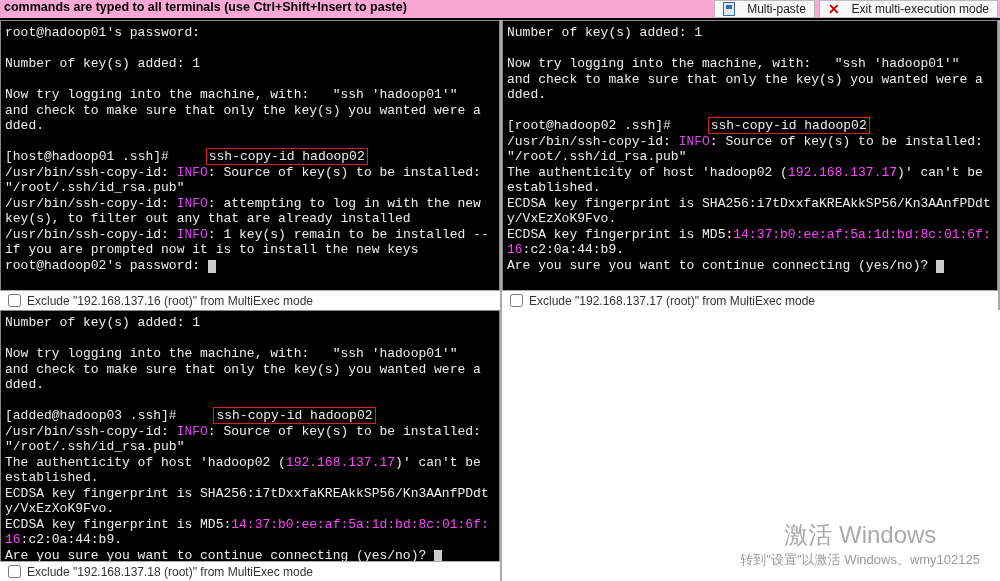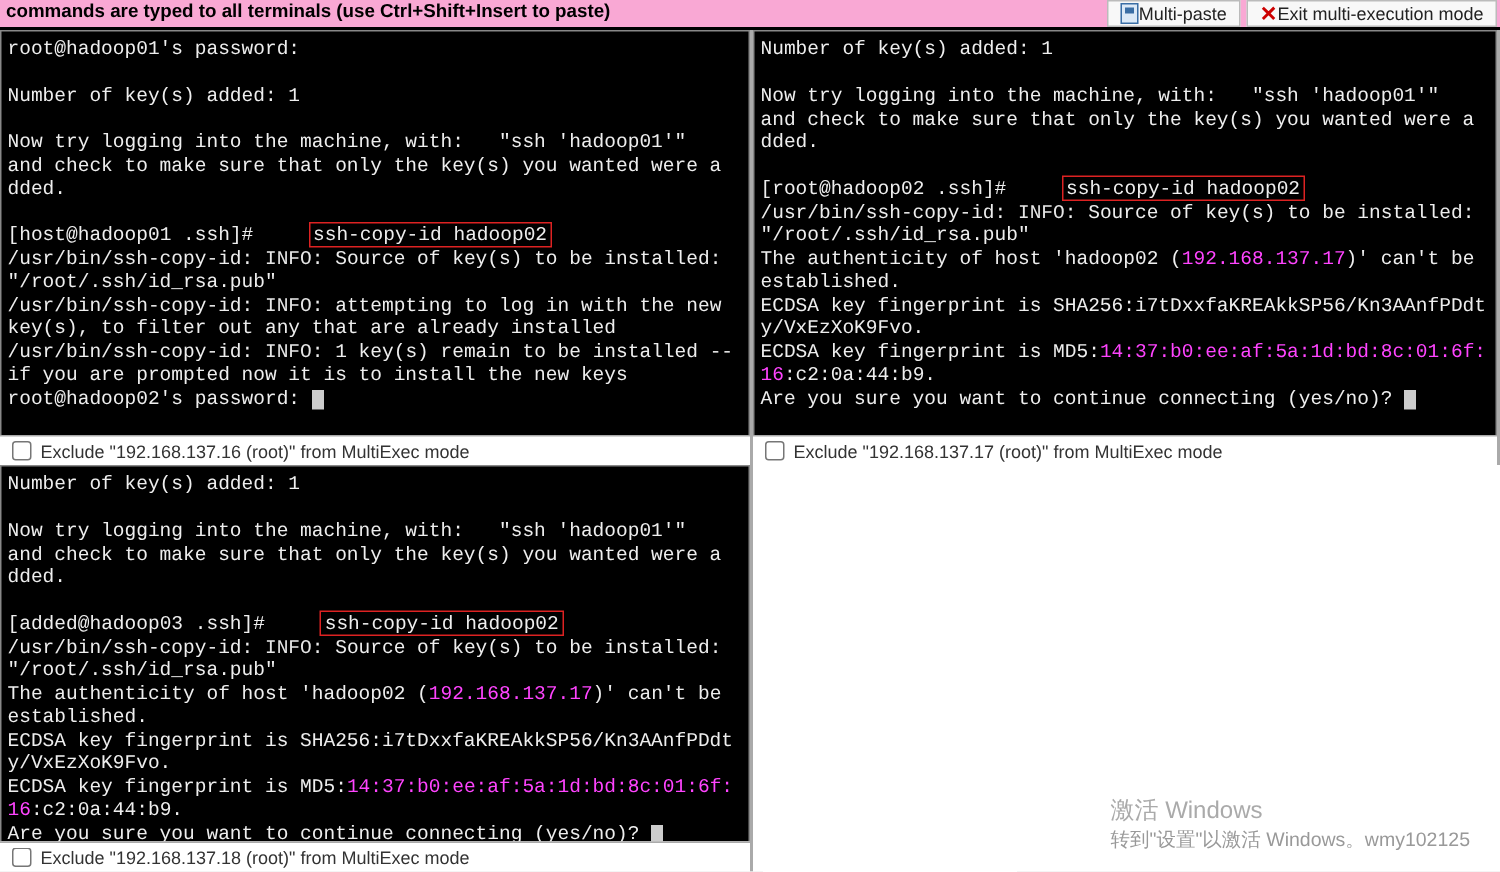--- a/index.html
+++ b/index.html
@@ -23,21 +23,21 @@
   .instruction {
     font-size: 12.5px;
     font-weight: bold;
     color: #000;
     padding-left: 2px;
   }
   .top-buttons { display: flex; gap: 4px; }
   .top-btn {
     display: inline-flex;
     align-items: center;
-    gap: 0;
+    gap: 12px;
     font-size: 12px;
     background: #f8f8f8;
     border: 1px solid #bbb;
     padding: 1px 8px;
     cursor: pointer;
     color: #222;
   }
   .paste-ic { width:12px; height:14px; border:1px solid #3a6ea5; background:#dbe9f7; position:relative; }
   .paste-ic::after{content:"";position:absolute;top:2px;left:2px;width:6px;height:4px;background:#3a6ea5;}
   .x-ic { color:#c00; font-weight:bold; font-size:14px; line-height:12px; }
@@ -69,39 +69,39 @@
     height: 20px;
     background: #fff;
     border-top: 1px solid #aaa;
     padding-left: 8px;
   }
   .footer input[type=checkbox]{
     width:13px;height:13px;
   }
   .footer label { font-size: 12px; color:#333; }
   .w { color:#eee; }
-  .cyan { color:#e5e5e5; }
+  .cyan { color:#d946ef; }
   .mag { color:#ff44ff; }
   .cursor { display:inline-block; width:8px; height:13px; background:#ccc; vertical-align:text-bottom; }
   .redbox {
     border: 1.5px solid #dd2222;
     padding: 0 2px;
     display: inline;
     margin-left: 29px;
   }
   .empty-pane { background:#fff; }
   .watermark {
     position:absolute;
     right:20px;
     bottom:12px;
     font-size:13px;
     color:#999;
     text-align:left;
   }
-  .watermark .big{font-size:16px;color:#aaa;}
+  .watermark .big{font-size:24px;color:#aaa;margin-left:44px;}
   .bottom-note{
     position:absolute;
     left:18px;
     bottom:4px;
     font-size:12px;
     color:#999;
     z-index:2;
     pointer-events:none;
   }
   .pane3 .footer { position:relative; z-index:3; }

